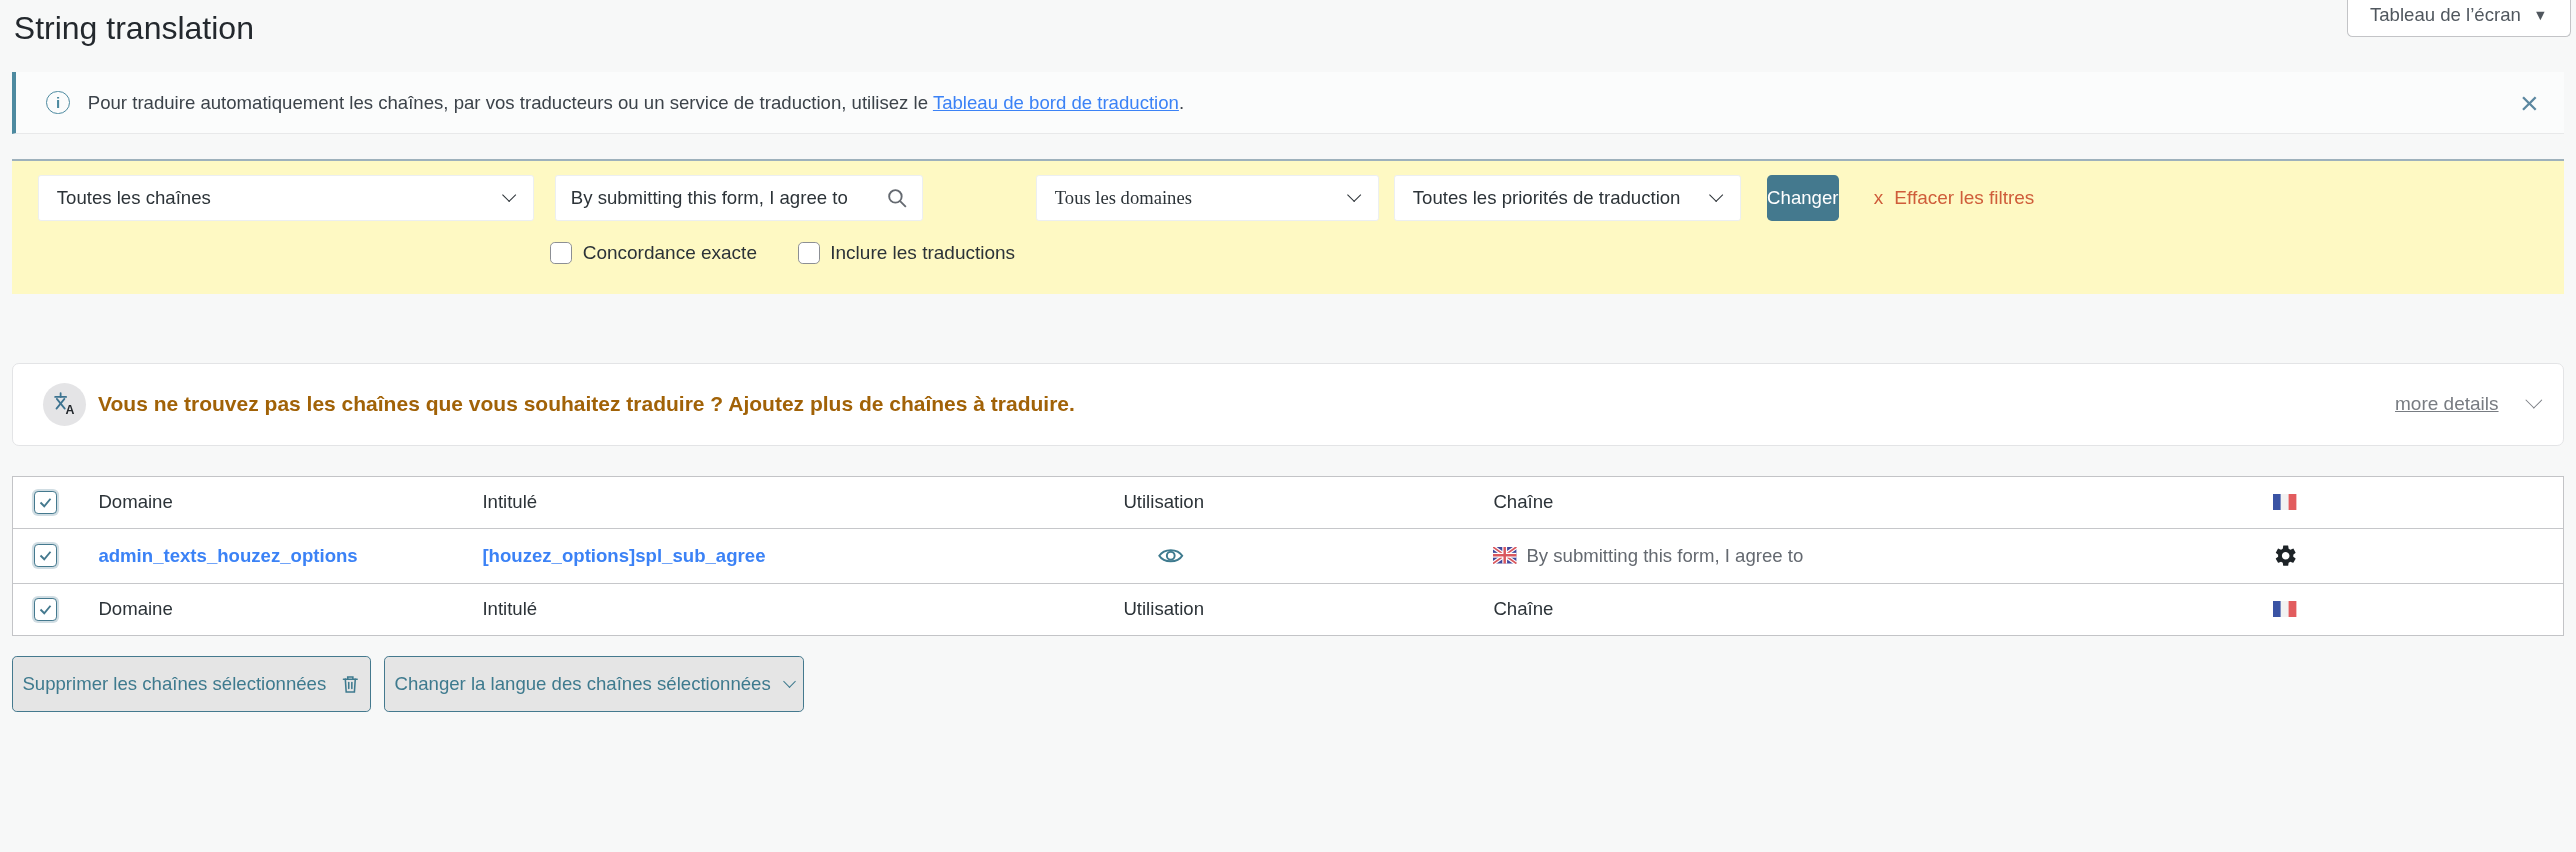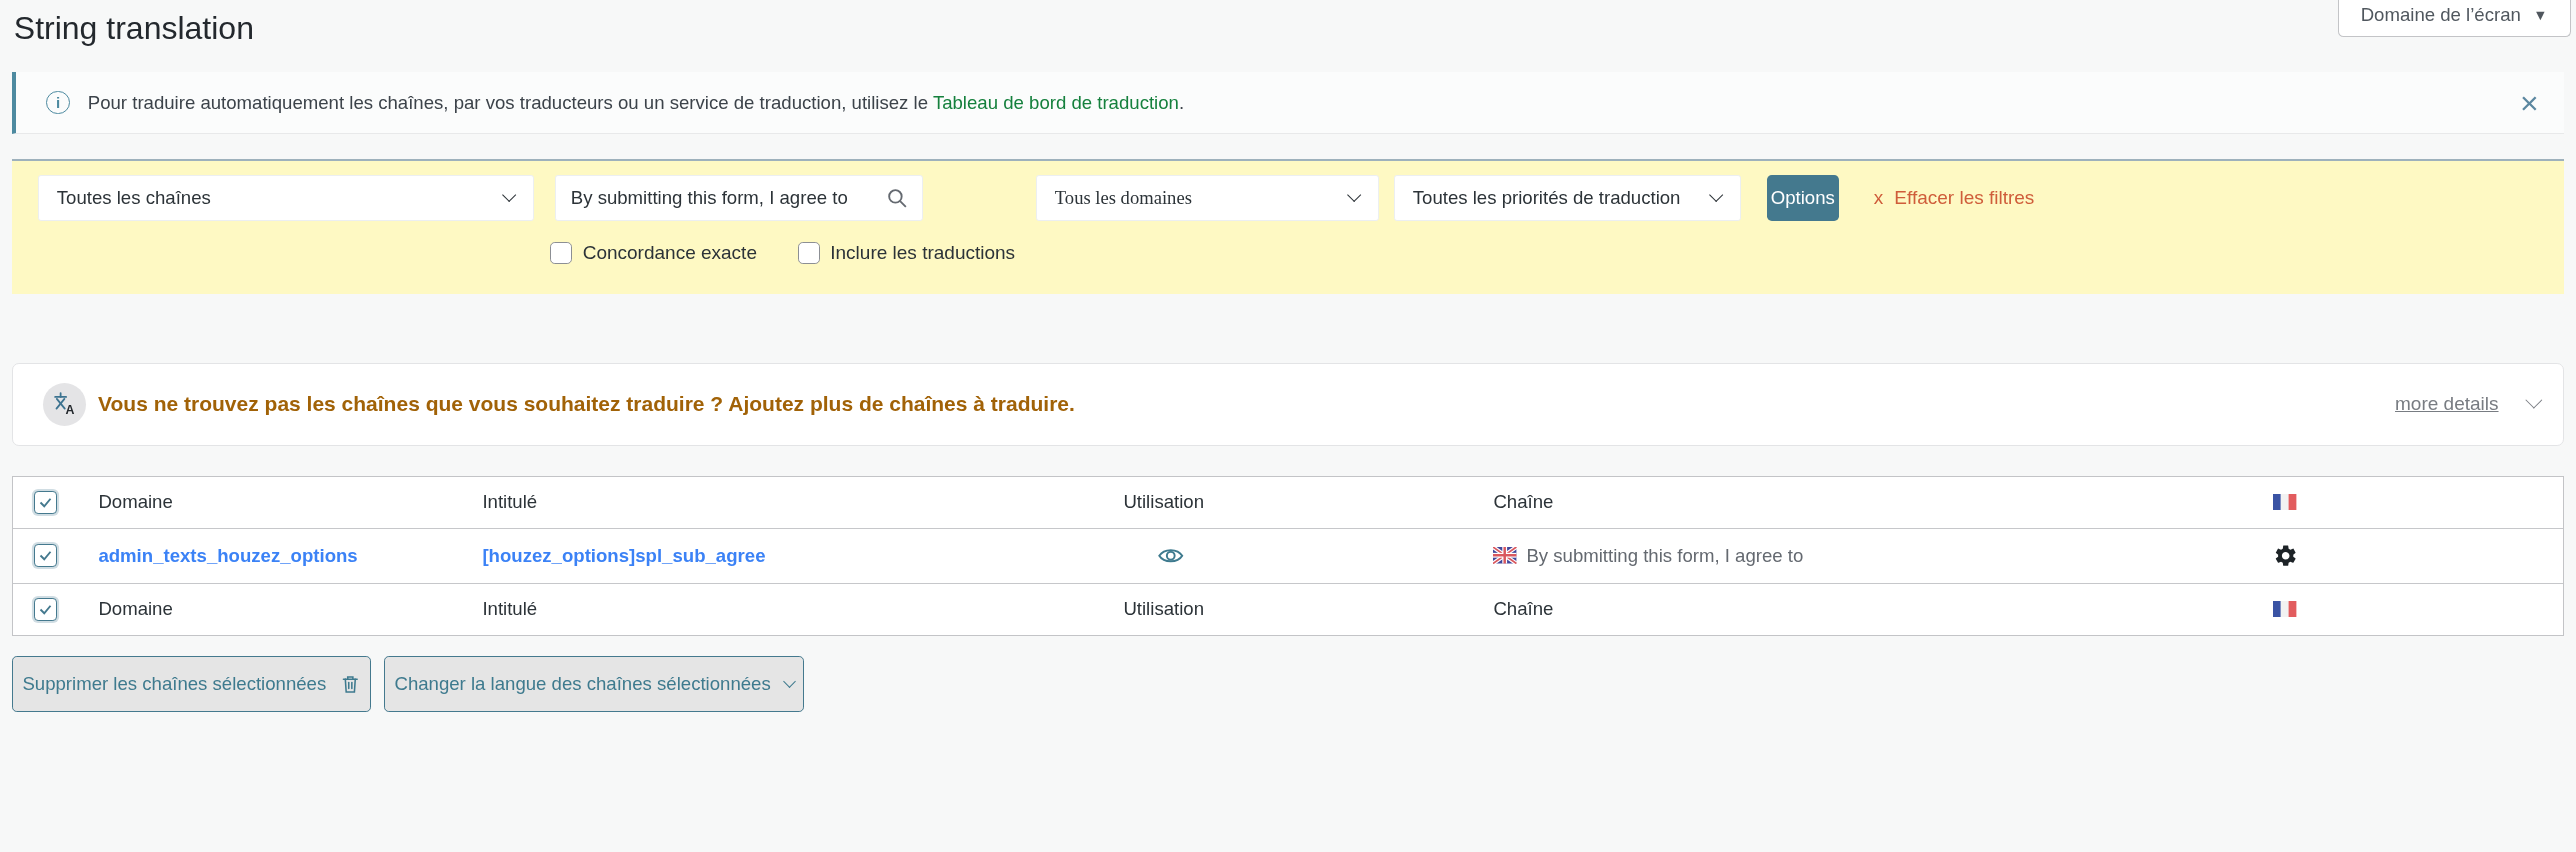--- a/index.html
+++ b/index.html
@@ -38,21 +38,21 @@
     display:flex; align-items:center;
     padding-left:30px; padding-right:25px;
   }
   .info-icon {
     width:23.4px; height:23.4px; border:1.7px solid #4d8aa0; border-radius:50%;
     color:#4d8aa0; font-size:15px; font-weight:700;
     display:flex; align-items:center; justify-content:center;
     flex:none;
   }
   .notice-text { margin-left:18px; font-size:18.6px; color:#3c434a; }
-  .notice-text a { color:#15803d; cursor:pointer; }
+  .notice-text a { color:#3b82f6; text-decoration:underline; cursor:pointer; }
   .notice-close {
     margin-left:auto; color:#5b87a0; font-size:32px; line-height:1;
     cursor:pointer; font-weight:400;
   }
 
   
   .filters {
     margin:25px 12.4px 0 12.4px;
     background:#fef9c3;
     border-top:2.1px solid #9eb1bc;
@@ -158,21 +158,21 @@
     width:9px; height:9px;
     border-right:1.7px solid #3e7a8e; border-bottom:1.7px solid #3e7a8e;
     transform:rotate(45deg) translate(-2.1px,-2.1px);
   }
   svg { display:block; }
 </style>
 </head>
 <body>
 
 <div class="screen-options">
-  <span>Domaine de l’écran</span>
+  <span>Tableau de l’écran</span>
   <span class="caret">▼</span>
 </div>
 
 <h1 class="page-title">String translation</h1>
 
 <div class="notice">
   <div class="info-icon">i</div>
   <div class="notice-text">
     <span>Pour traduire automatiquement les chaînes, par vos traducteurs ou un service de traduction, utilisez le </span><a>Tableau de bord de traduction</a><span>.</span>
   </div>
@@ -195,21 +195,21 @@
       </span>
     </div>
     <div class="sel sel-domains">
       <span class="sel-label">Tous les domaines</span>
       <span class="chev"></span>
     </div>
     <div class="sel sel-priorities">
       <span class="sel-label">Toutes les priorités de traduction</span>
       <span class="chev"></span>
     </div>
-    <button class="btn-filter">Options</button>
+    <button class="btn-filter">Changer</button>
     <a class="clear-filters">
       <span>x</span>
       <span>Effacer les filtres</span>
     </a>
   </div>
   <div class="filters-row2">
     <div class="cbx"></div>
     <span class="cbx-label">Concordance exacte</span>
     <div class="cbx cbx-gap"></div>
     <span class="cbx-label">Inclure les traductions</span>

